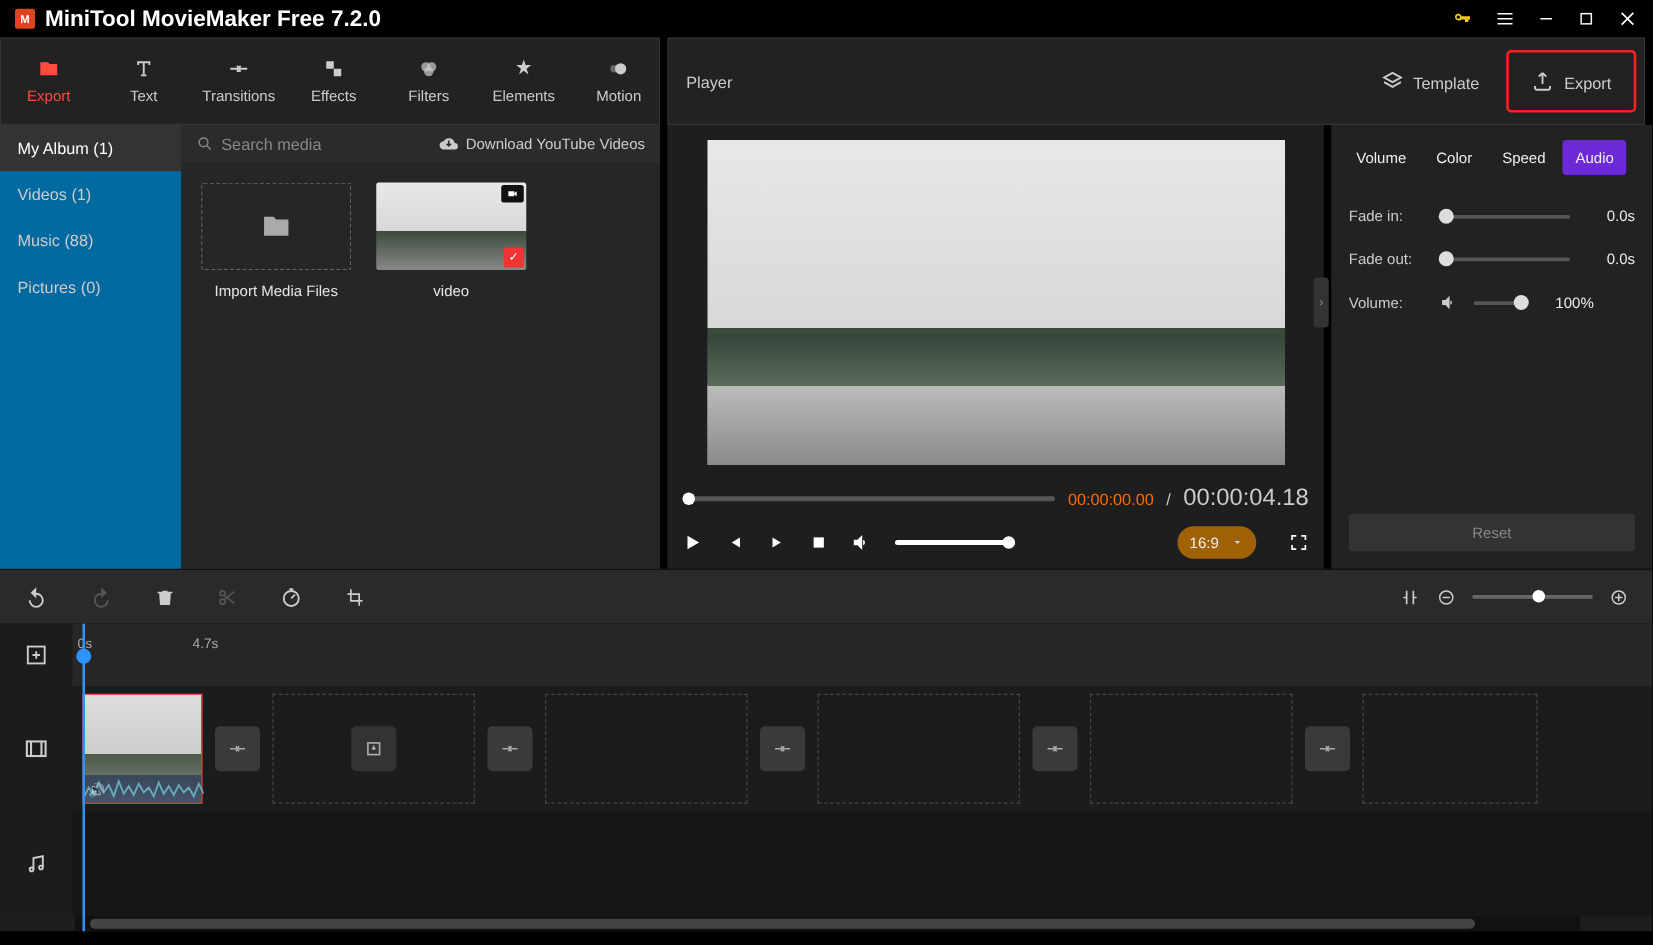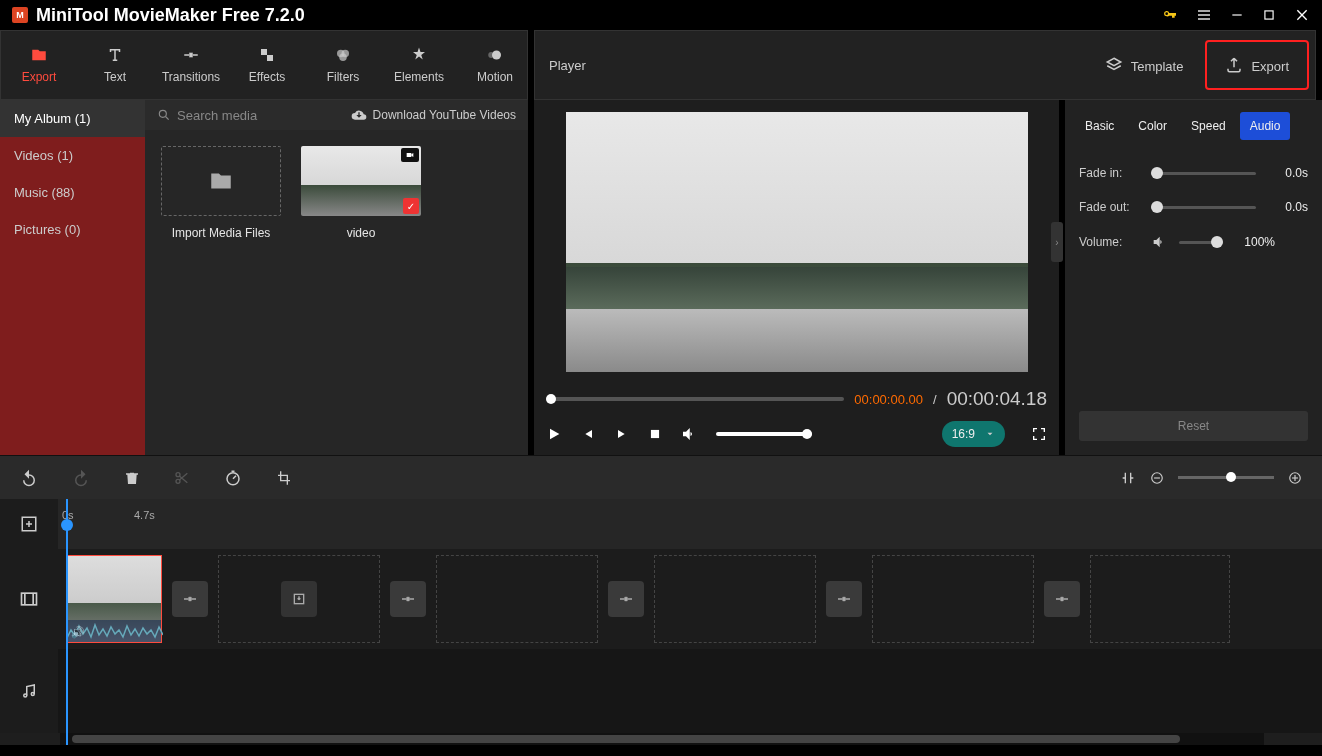--- a/index.html
+++ b/index.html
@@ -17,21 +17,21 @@
 .toolbar { height: 70px; background: #222; display: flex; border: 1px solid #333; }
 .tool-tabs { display: flex; }
 .tool-tab { width: 76px; display: flex; flex-direction: column; align-items: center; justify-content: center; gap: 6px; color: #ccc; cursor: pointer; }
 .tool-tab.active { color: #ff4b3e; }
 .tool-tab svg, .tool-tab .ticon { width: 18px; height: 18px; }
 .tool-tab-label { font-size: 12px; }
 
 
 .midrow { display: flex; height: 355px; }
 .left-panel { width: 528px; background: #1a1a1a; display: flex; background:#262626;}
-.sidebar { width: 145px; background: #7f1d1d; }
+.sidebar { width: 145px; background: #0369a1; }
 .sidebar-item { padding: 11px 14px; color: #ccc; cursor: pointer; font-size:13px;}
 .sidebar-item:first-child { background: #333; color: #fff; }
 
 .media-area { flex: 1; background: #262626; display: flex; flex-direction: column; }
 .media-header { height: 30px; display: flex; align-items: center; padding: 0 12px; gap: 10px; background:#2b2b2b;}
 .search-box { flex: 1; display: flex; align-items: center; gap: 6px; color: #888; }
 .download-link { display: flex; align-items: center; gap: 6px; color: #ccc; cursor: pointer; font-size:12px;}
 .media-grid { display: flex; gap: 20px; padding: 16px; }
 .media-item { display: flex; flex-direction: column; align-items: center; gap: 10px; }
 .media-thumb { width: 120px; height: 70px; background: #555; border-radius: 2px; position: relative; }
@@ -53,28 +53,28 @@
 .player-controls { height: 74px; padding: 0 12px; }
 .scrubber { display: flex; align-items: center; gap: 10px; height: 30px;}
 .scrubber-track { flex: 1; height: 4px; background: #555; position: relative; border-radius:2px;}
 .scrubber-thumb { width: 10px; height: 10px; background: #fff; border-radius: 50%; position: absolute; left: 0; top: -3px; }
 .time-current { color: #ff6a00; font-size: 13px; }
 .time-total { color: #ccc; font-size: 19px; }
 .ctrl-row { display: flex; align-items: center; gap: 18px; height: 40px; }
 .ctrl-btn { cursor: pointer; color: #fff; }
 .vol-track { width: 96px; height: 4px; background: #fff; border-radius: 2px; position: relative; }
 .vol-thumb { width:10px;height:10px;background:#fff;border-radius:50%;position:absolute;right:0;top:-3px;}
-.aspect-select { margin-left: auto; background: #0f766e; padding: 6px 10px; display: flex; align-items: center; gap: 10px; cursor: pointer; font-size:12px;color:#eee;border-radius:13px;}
+.aspect-select { margin-left: auto; background: #a16207; padding: 6px 10px; display: flex; align-items: center; gap: 10px; cursor: pointer; font-size:12px;color:#eee;border-radius:13px;}
 .fullscreen-btn { cursor: pointer; color: #fff; margin-left:8px;}
 
 
 .prop-panel { width: 257px; background: #222; display: flex; flex-direction: column; }
 .prop-tabs { display: flex; gap: 4px; padding: 12px 10px; }
 .prop-tab { padding: 7px 10px; color: #eee; cursor: pointer; font-size: 12px; border-radius:3px;}
-.prop-tab.active { background: #1d4ed8; }
+.prop-tab.active { background: #6d28d9; }
 .prop-body { flex: 1; padding: 14px; display: flex; flex-direction: column; gap: 20px; }
 .prop-row { display: flex; align-items: center; gap: 12px; }
 .prop-label { width: 60px; font-size: 12px; color: #ccc; }
 .slider { flex: 1; height: 3px; background: #555; position: relative; border-radius:2px;}
 .slider-thumb { width:12px;height:12px;background:#ddd;border-radius:50%;position:absolute;left:0;top:-5px;}
 .prop-val { width: 40px; text-align: right; font-size: 12px; color: #eee; }
 .reset-btn { margin: auto 14px 14px; padding: 8px; text-align: center; background: #333; color: #888; border-radius: 3px; cursor: pointer; font-size:12px;}
 
 
 .timeline-toolbar { height: 44px; background: #2a2a2a; display: flex; align-items: center; padding: 0 20px; gap: 34px; border-top:1px solid #111;}
@@ -325,21 +325,21 @@
             <svg width="16" height="16" viewBox="0 0 24 24" fill="none" stroke="#fff" stroke-width="2">
               <path d="M4 9V4h5M20 9V4h-5M4 15v5h5M20 15v5h-5"></path>
             </svg>
           </span>
       </div>
     </div>
   </div>
 
   <div class="prop-panel">
     <div class="prop-tabs">
-      <div class="prop-tab">Basic</div>
+      <div class="prop-tab">Volume</div>
       <div class="prop-tab">Color</div>
       <div class="prop-tab">Speed</div>
       <div class="prop-tab active">Audio</div>
     </div>
     <div class="prop-body">
       <div class="prop-row">
         <span class="prop-label">Fade in:</span>
         <div class="slider">
             <div class="slider-thumb"></div>
           </div>
@@ -433,21 +433,21 @@
   <div class="ruler-row">
     <div class="track-icon-col">
       <svg width="18" height="18" viewBox="0 0 24 24" fill="none" stroke="#ccc" stroke-width="2">
           <rect x="3" y="3" width="18" height="18"></rect>
           <line x1="12" y1="8" x2="12" y2="16"></line>
           <line x1="8" y1="12" x2="16" y2="12"></line>
         </svg>
     </div>
     <div class="ruler">
       <span class="ruler-mark" style="left:4px;">0s</span>
-      <span class="ruler-mark" style="left:76px;">4.7s</span>
+      <span class="ruler-mark" style="left:96px;">4.7s</span>
     </div>
   </div>
   <div class="video-track">
     <div class="track-icon-col">
       <svg width="20" height="20" viewBox="0 0 24 24" fill="none" stroke="#ccc" stroke-width="2">
           <rect x="3" y="5" width="18" height="14"></rect>
           <line x1="7" y1="5" x2="7" y2="19"></line>
           <line x1="17" y1="5" x2="17" y2="19"></line>
         </svg>
     </div>

